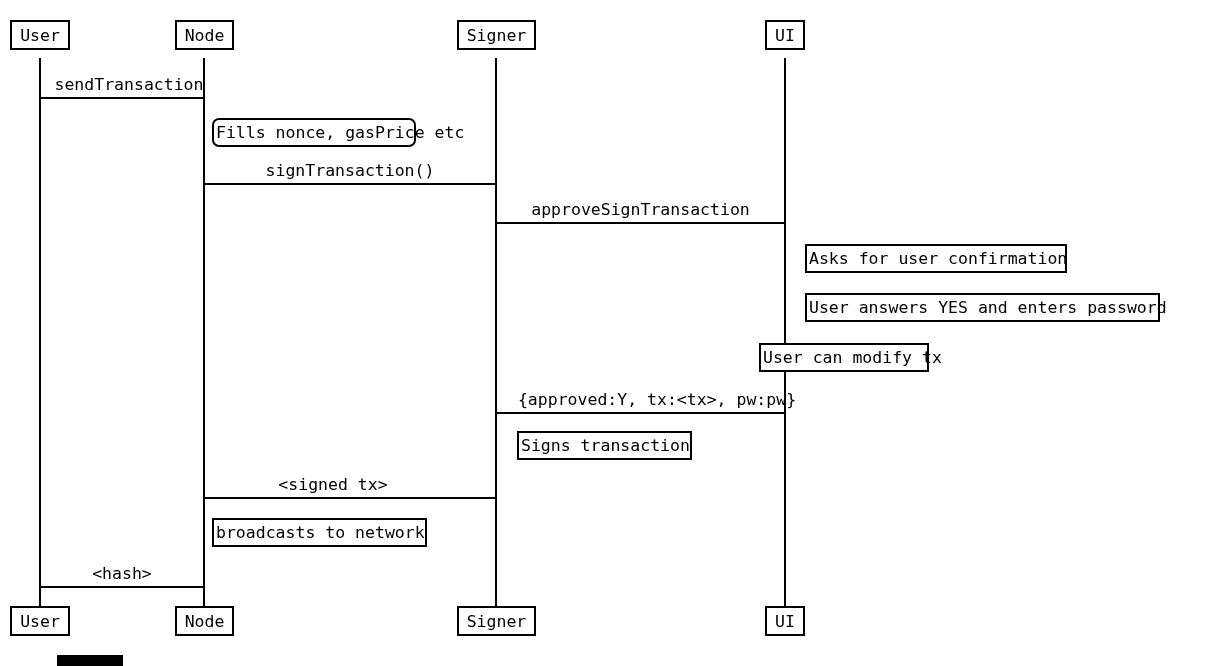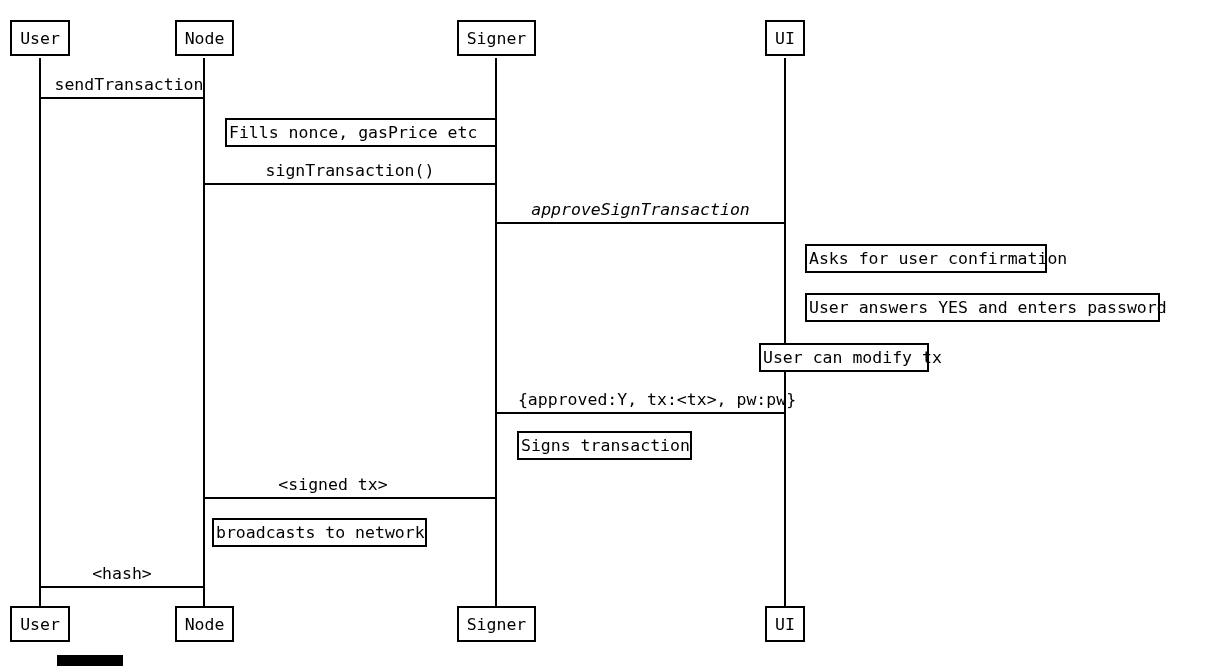--- a/index.html
+++ b/index.html
@@ -7,21 +7,21 @@
     position: relative;
     width: 1232px;
     height: 666px;
     background: #ffffff;
     font-family: "DejaVu Sans Mono", "Liberation Mono", monospace;
     color: #000000;
     overflow: hidden;
   }
   .actor {
     position: absolute;
-    height: 36px;
+    height: 30px;
     border: 2px solid #000000;
     box-sizing: border-box;
     background: #ffffff;
     display: flex;
     align-items: center;
     justify-content: center;
     font-size: 16.5px;
     white-space: pre;
   }
   .lifeline {
@@ -77,29 +77,29 @@
   <div class="actor" style="left:765px; top:20px; width:40px;">UI</div>
 
   <div class="actor" style="left:10px;  top:606px; width:60px;">User</div>
   <div class="actor" style="left:175px; top:606px; width:59px;">Node</div>
   <div class="actor" style="left:457px; top:606px; width:79px;">Signer</div>
   <div class="actor" style="left:765px; top:606px; width:40px;">UI</div>
 
   <div class="msg-label" style="left:39px; top:75px; width:180px;">sendTransaction</div>
   <div class="msg-line" style="left:39px; top:97px; width:166px;"></div>
 
-  <div class="note" style="left:225px; top:118px; width:272px;">Fills nonce, gasPrice etc</div>
+  <div class="note" style="left:212px; top:118px; width:204px;border-radius:7px;">Fills nonce, gasPrice etc</div>
 
   <div class="msg-label" style="left:203px; top:161px; width:294px;">signTransaction()</div>
   <div class="msg-line" style="left:203px; top:183px; width:294px;"></div>
 
-  <div class="msg-label" style="left:495px; top:200px; width:291px;font-style:italic;">approveSignTransaction</div>
+  <div class="msg-label" style="left:495px; top:200px; width:291px;">approveSignTransaction</div>
   <div class="msg-line" style="left:495px; top:222px; width:291px;"></div>
 
-  <div class="note" style="left:805px; top:244px; width:242px;">Asks for user confirmation</div>
+  <div class="note" style="left:805px; top:244px; width:262px;">Asks for user confirmation</div>
   <div class="note" style="left:805px; top:293px; width:355px;">User answers YES and enters password</div>
   <div class="note" style="left:759px; top:343px; width:170px;">User can modify tx</div>
 
   <div class="msg-label" style="left:495px; top:390px; width:324px;">{approved:Y, tx:&lt;tx&gt;, pw:pw}</div>
   <div class="msg-line" style="left:495px; top:412px; width:291px;"></div>
 
   <div class="note" style="left:517px; top:431px; width:175px;">Signs transaction</div>
 
   <div class="msg-label" style="left:203px; top:475px; width:260px;">&lt;signed tx&gt;</div>
   <div class="msg-line" style="left:203px; top:497px; width:294px;"></div>

